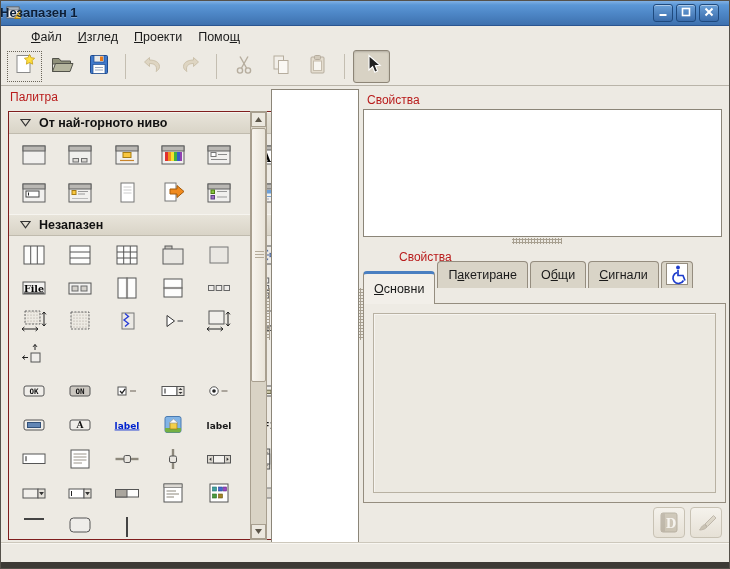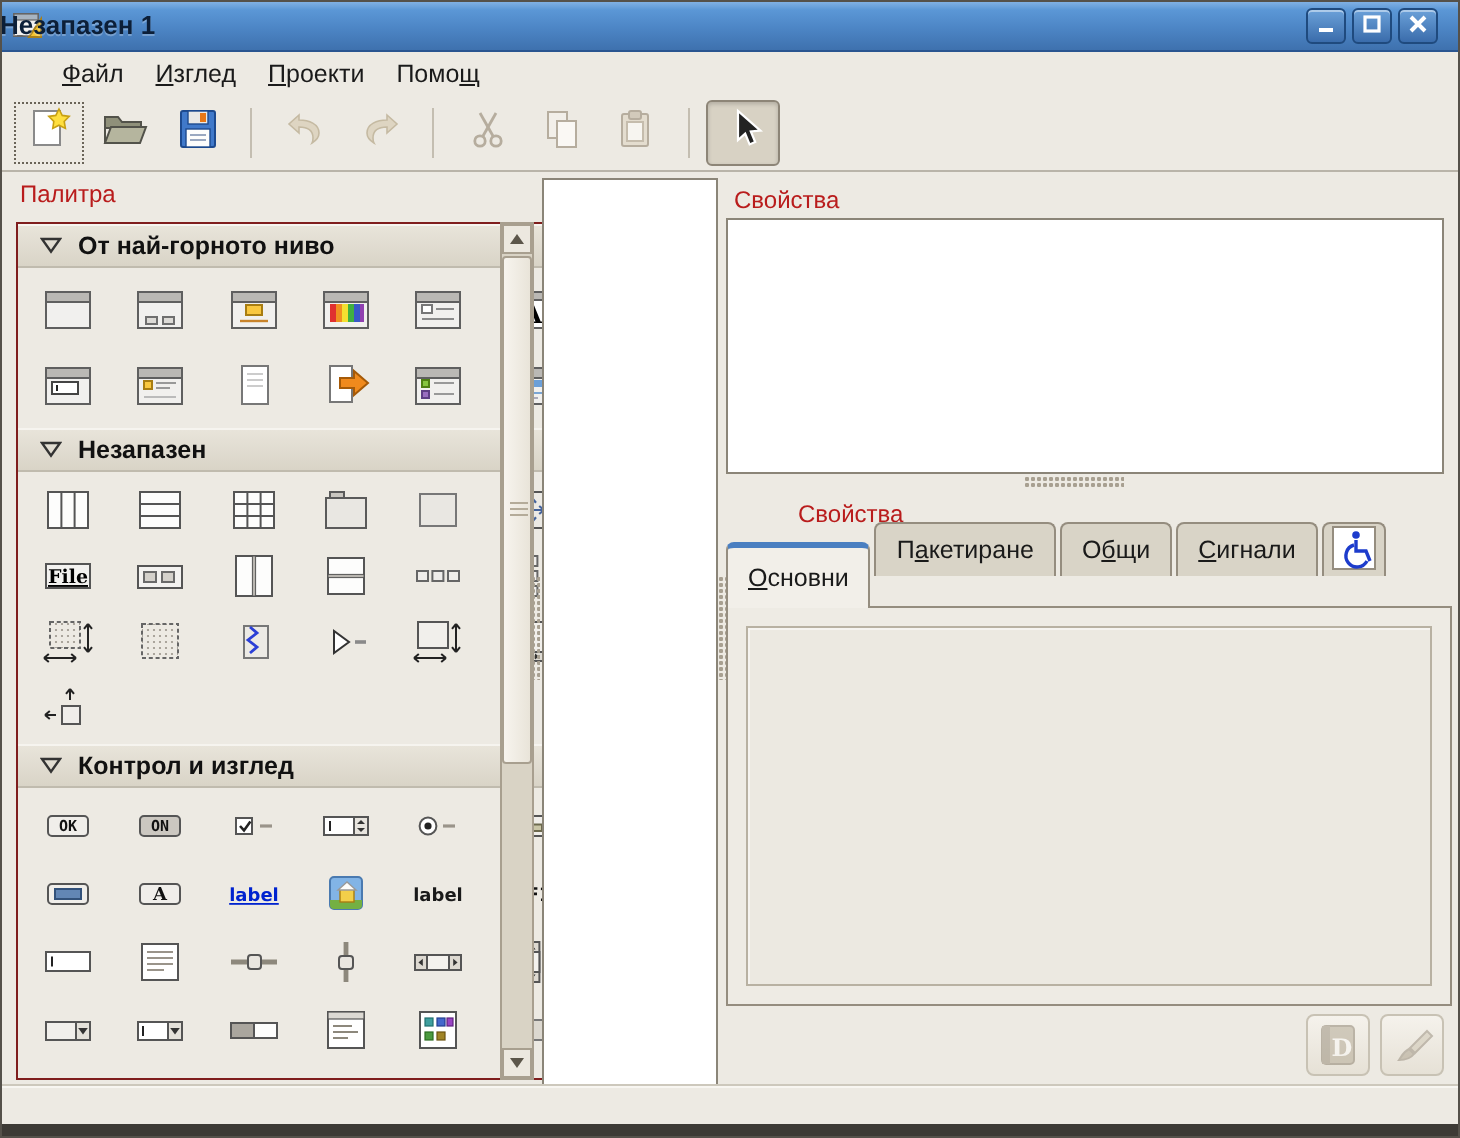--- a/index.html
+++ b/index.html
@@ -456,26 +456,20 @@
         <div class="pal-item">
           <svg width="32" height="26" viewBox="0 0 32 26" xmlns="http://www.w3.org/2000/svg">
             <rect x="13" y="12" width="9" height="9" fill="#efedea" stroke="#555"></rect>
             <g stroke="#222" fill="none">
               <path d="M17 9 V3.5 M17 3.5 l-2 2.4 M17 3.5 l2 2.4"></path>
               <path d="M10 16.5 H4.5 M4.5 16.5 l2.4 -2 M4.5 16.5 l2.4 2"></path>
             </g>
           </svg>
         </div>
       </div>
-      <div class="pal-header">
-        <span><svg width="11" height="9" viewBox="0 0 11 9">
-            <path d="M1 1.5 h9 L5.5 7.8z" fill="none" stroke="#333" stroke-width="1.2"></path>
-          </svg></span>
-        <span>Контрол и изглед</span>
-      </div>
       <div class="pal-grid g3">
         <div class="pal-item">
           <svg width="32" height="26" viewBox="0 0 32 26" xmlns="http://www.w3.org/2000/svg">
             <rect x="6" y="8" width="20" height="10" rx="2" fill="#f0eeea" stroke="#555"></rect>
             <text x="16" y="15.5" text-anchor="middle" font-family="DejaVu Sans Mono, monospace" font-size="7.5" font-weight="bold" fill="#111">OK</text>
           </svg>
         </div>
         <div class="pal-item">
           <svg width="32" height="26" viewBox="0 0 32 26" xmlns="http://www.w3.org/2000/svg">
             <rect x="6" y="8" width="20" height="10" rx="2" fill="#cbc7c0" stroke="#555"></rect>

